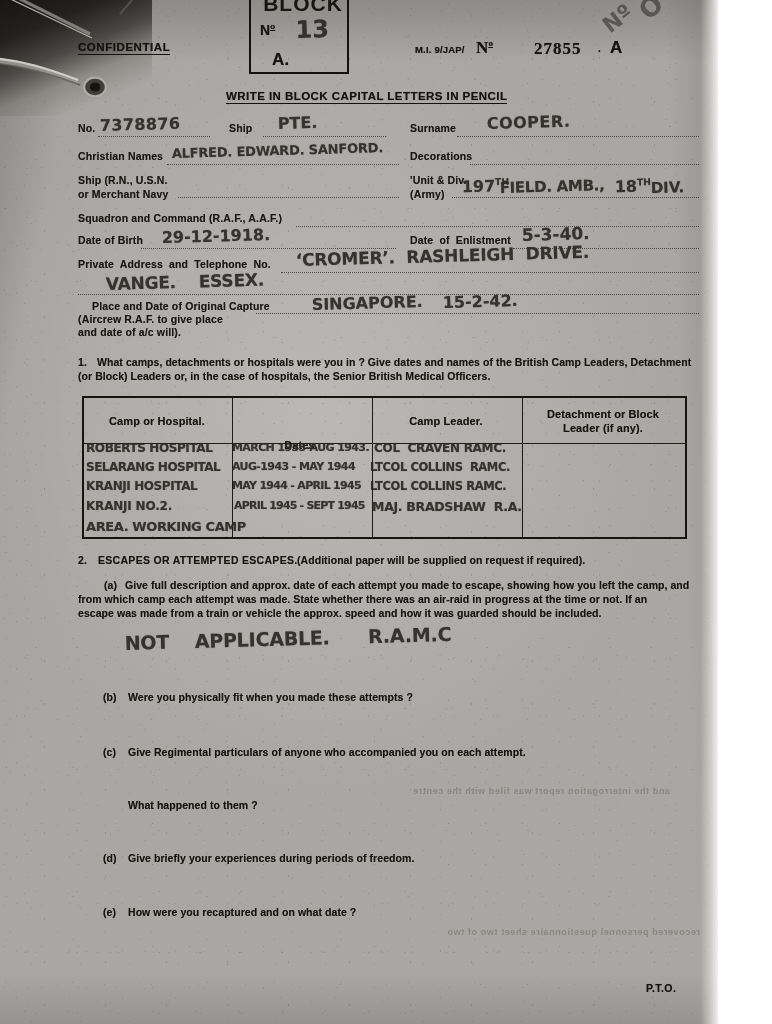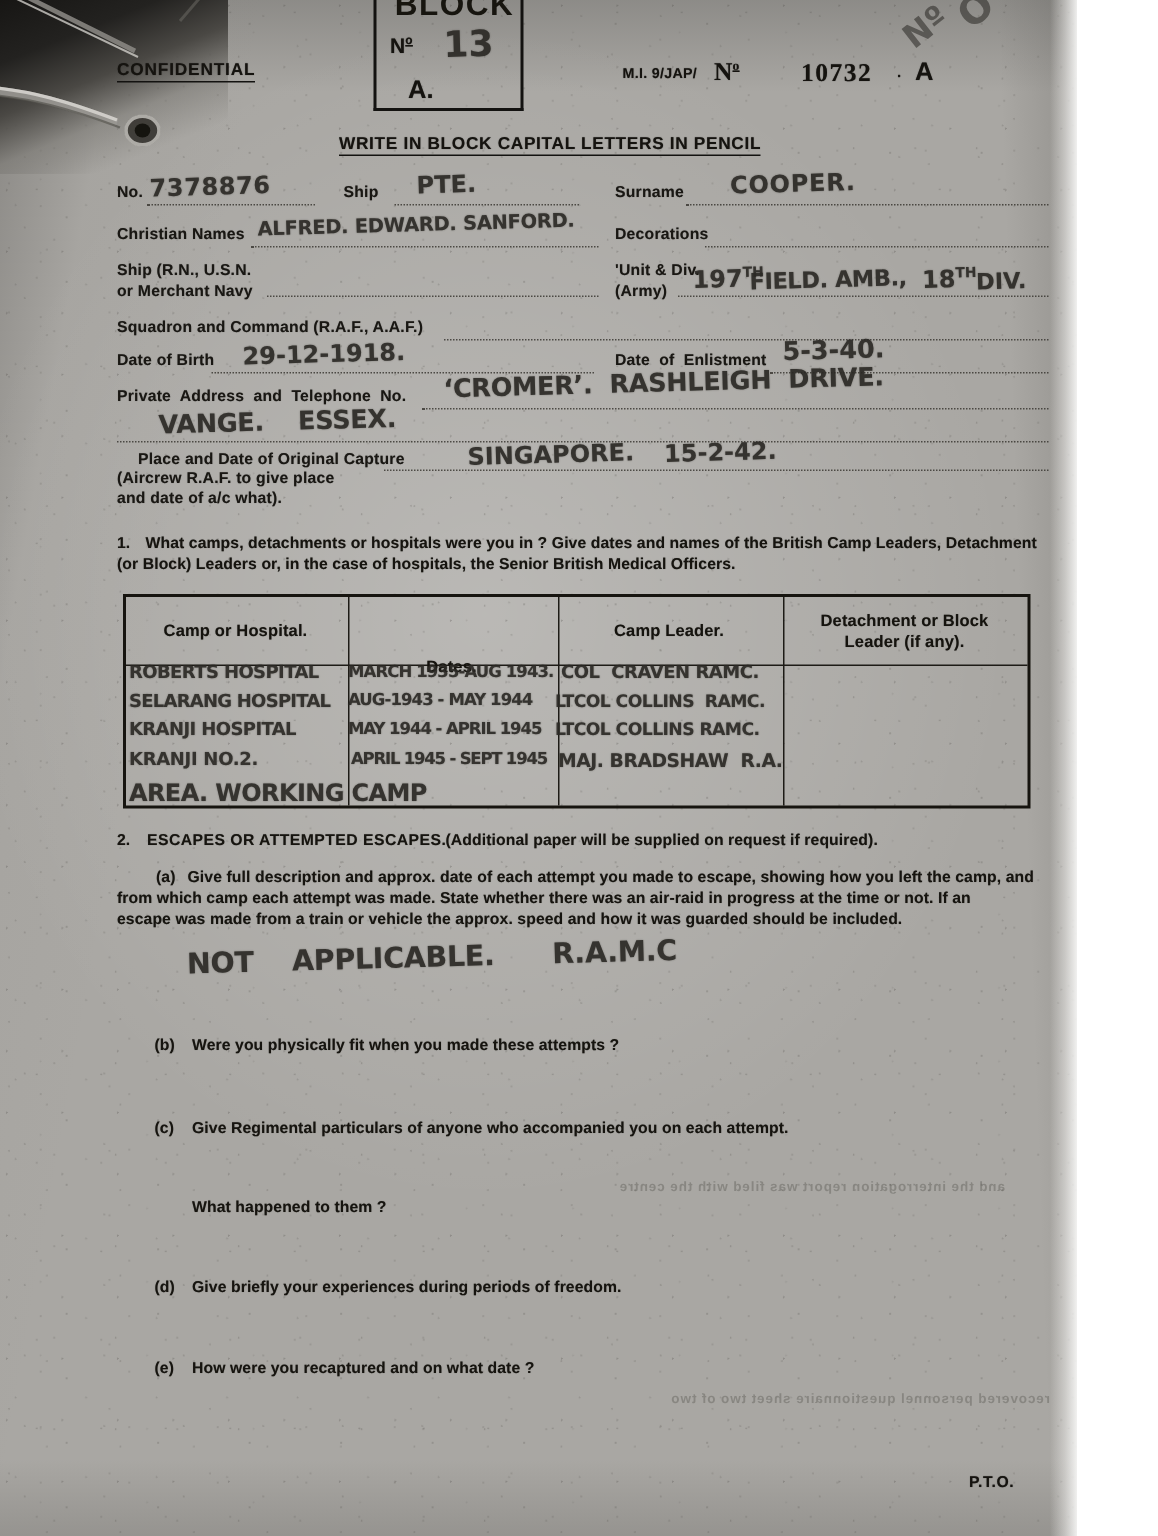--- a/index.html
+++ b/index.html
@@ -206,21 +206,21 @@
   <div class="print confidential">CONFIDENTIAL</div>
 
   <div id="stampbox"></div>
   <div class="stamp-block">BLOCK</div>
   <div class="print stamp-no">N<sup>o</sup></div>
   <div class="hw slant" style="left:296px; top:16px; font-size:24px;">13</div>
   <div class="print stamp-a">A.</div>
 
   <div class="print mi-label">M.I. 9/JAP/</div>
   <div class="print mi-no">N<sup style="font-size:9px;text-decoration:underline;">o</sup></div>
-  <div class="print mi-num">10732</div>
+  <div class="print mi-num">27855</div>
   <div class="print mi-dot">·</div>
   <div class="print mi-a">A</div>
 
   <div class="print writeblock">WRITE IN BLOCK CAPITAL LETTERS IN PENCIL</div>
 
   <div class="lbl" style="left:78px; top:122px;">No.</div>
   <div class="dotline" style="left:98px; top:136px; width:112px;"></div>
   <div class="hw slant" style="left:100px; top:116px; font-size:16px; letter-spacing:.4px;">7378876</div>
 
   <div class="lbl" style="left:229px; top:122px;">Ship</div>
@@ -266,21 +266,21 @@
 
   <div class="lbl" style="left:78px; top:258px;">Private  Address  and  Telephone  No.</div>
   <div class="dotline" style="left:281px; top:272px; width:418px;"></div>
   <div class="hw slant" style="left:296px; top:250px; font-size:17px; letter-spacing:-.2px;">‘CROMER’.  RASHLEIGH  DRIVE.</div>
 
   <div class="dotline" style="left:78px; top:294px; width:621px;"></div>
   <div class="hw slant" style="left:106px; top:274px; font-size:17px; letter-spacing:-.2px;">VANGE.    ESSEX.</div>
 
   <div class="lbl" style="left:78px; top:300px;padding-left:14px;">Place and Date of Original Capture</div>
   <div class="lbl" style="left:78px; top:313px;">(Aircrew R.A.F. to give place</div>
-  <div class="lbl" style="left:78px; top:326px;">and date of a/c what).</div>
+  <div class="lbl" style="left:78px; top:326px;">and date of a/c will).</div>
   <div class="dotline" style="left:256px; top:313px; width:443px;"></div>
   <div class="hw slant" style="left:312px; top:295px; font-size:16px;">SINGAPORE.</div>
   <div class="hw slant" style="left:443px; top:293px; font-size:16px;">15-2-42.</div>
 
   <div class="qtext" style="left:78px; top:355px;">1.</div>
   <div class="qtext" style="left:97px; top:355px;">What camps, detachments or hospitals were you in ?   Give dates and names of the British Camp Leaders,  Detachment</div>
   <div class="qtext" style="left:78px; top:369px;">(or Block) Leaders or, in the case of hospitals, the Senior British Medical Officers.</div>
 
   <div id="camptable">
     <div class="vline" style="left:148px;"></div>
@@ -303,21 +303,21 @@
   <div class="hw" style="left:370px; top:460px; font-size:11.5px; letter-spacing:-.4px;">LTCOL COLLINS  RAMC.</div>
 
   <div class="hw" style="left:86px; top:479px; font-size:12px; letter-spacing:-.4px;">KRANJI HOSPITAL</div>
   <div class="hw" style="left:232px; top:479px; font-size:11px; letter-spacing:-.7px;">MAY 1944 - APRIL 1945</div>
   <div class="hw" style="left:370px; top:479px; font-size:11.5px; letter-spacing:-.4px;">LTCOL COLLINS RAMC.</div>
 
   <div class="hw" style="left:86px; top:499px; font-size:12px; letter-spacing:-.2px;">KRANJI NO.2.</div>
   <div class="hw" style="left:234px; top:499px; font-size:11px; letter-spacing:-.8px;">APRIL 1945 - SEPT 1945</div>
   <div class="hw" style="left:372px; top:499px; font-size:12.5px; letter-spacing:-.3px;">MAJ. BRADSHAW  R.A.</div>
 
-  <div class="hw" style="left:86px; top:519px; font-size:16px; letter-spacing:-.4px;">AREA. WORKING CAMP</div>
+  <div class="hw" style="left:86px; top:519px; font-size:13px; letter-spacing:-.4px;">AREA. WORKING CAMP</div>
 
   <div class="qtext" style="left:78px; top:553px;">2.</div>
   <div class="qtext" style="left:98px; top:553px; letter-spacing:.3px;">ESCAPES OR ATTEMPTED ESCAPES.</div>
   <div class="qtext" style="left:297px; top:553px; font-weight:700;">(Additional  paper  will  be  supplied  on  request  if  required).</div>
 
   <div class="qtext" style="left:104px; top:578px;">(a)</div>
   <div class="qtext" style="left:125px; top:578px;">Give full description and approx. date of each attempt you made to escape, showing how you left the camp,  and</div>
   <div class="qtext" style="left:78px; top:592px;">from which camp each attempt was made.   State whether there was an air-raid in progress at the time or not.   If  an</div>
   <div class="qtext" style="left:78px; top:606px;">escape was made from a train or vehicle the approx. speed and how it was guarded should be included.</div>
   <div class="hw slant" style="left:125px; top:632px; font-size:19px; letter-spacing:-.2px;">NOT    APPLICABLE.      R.A.M.C</div>

